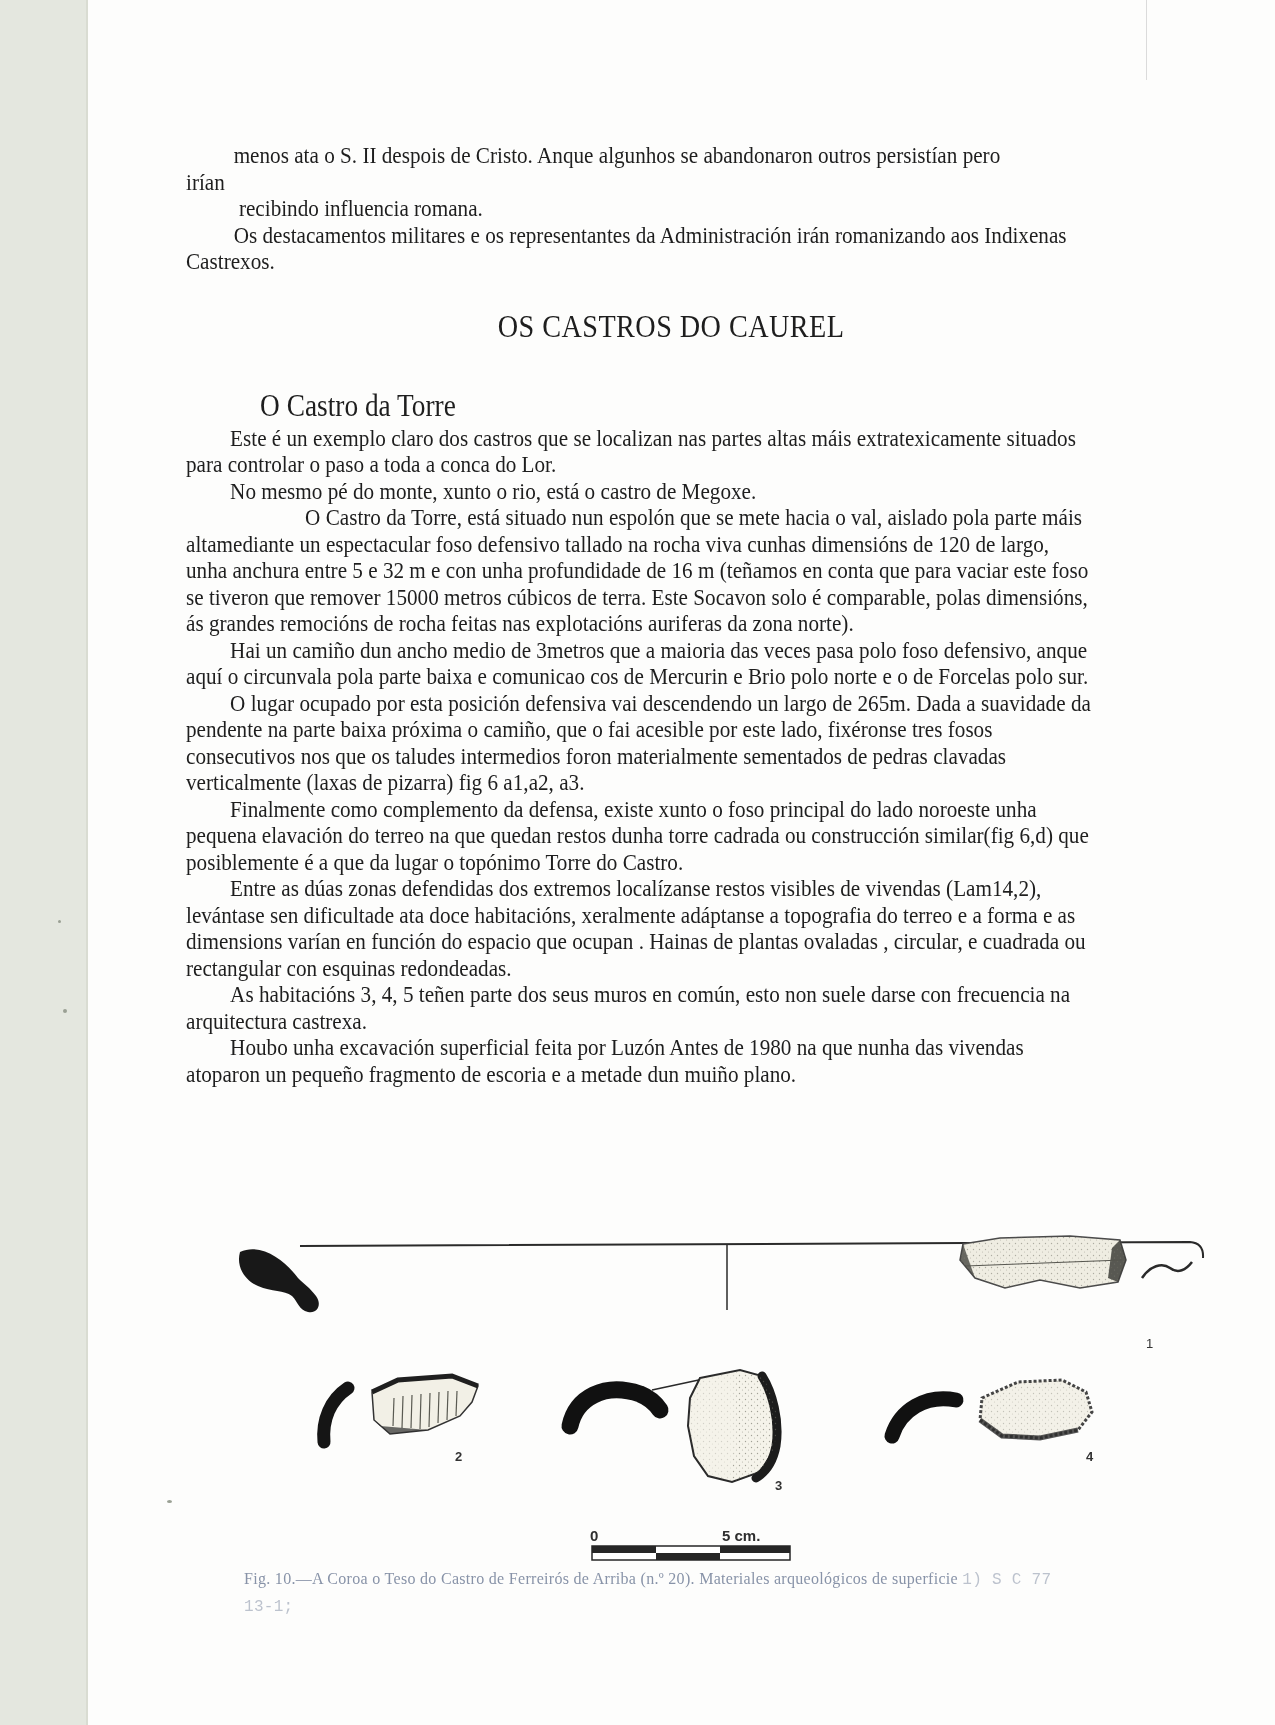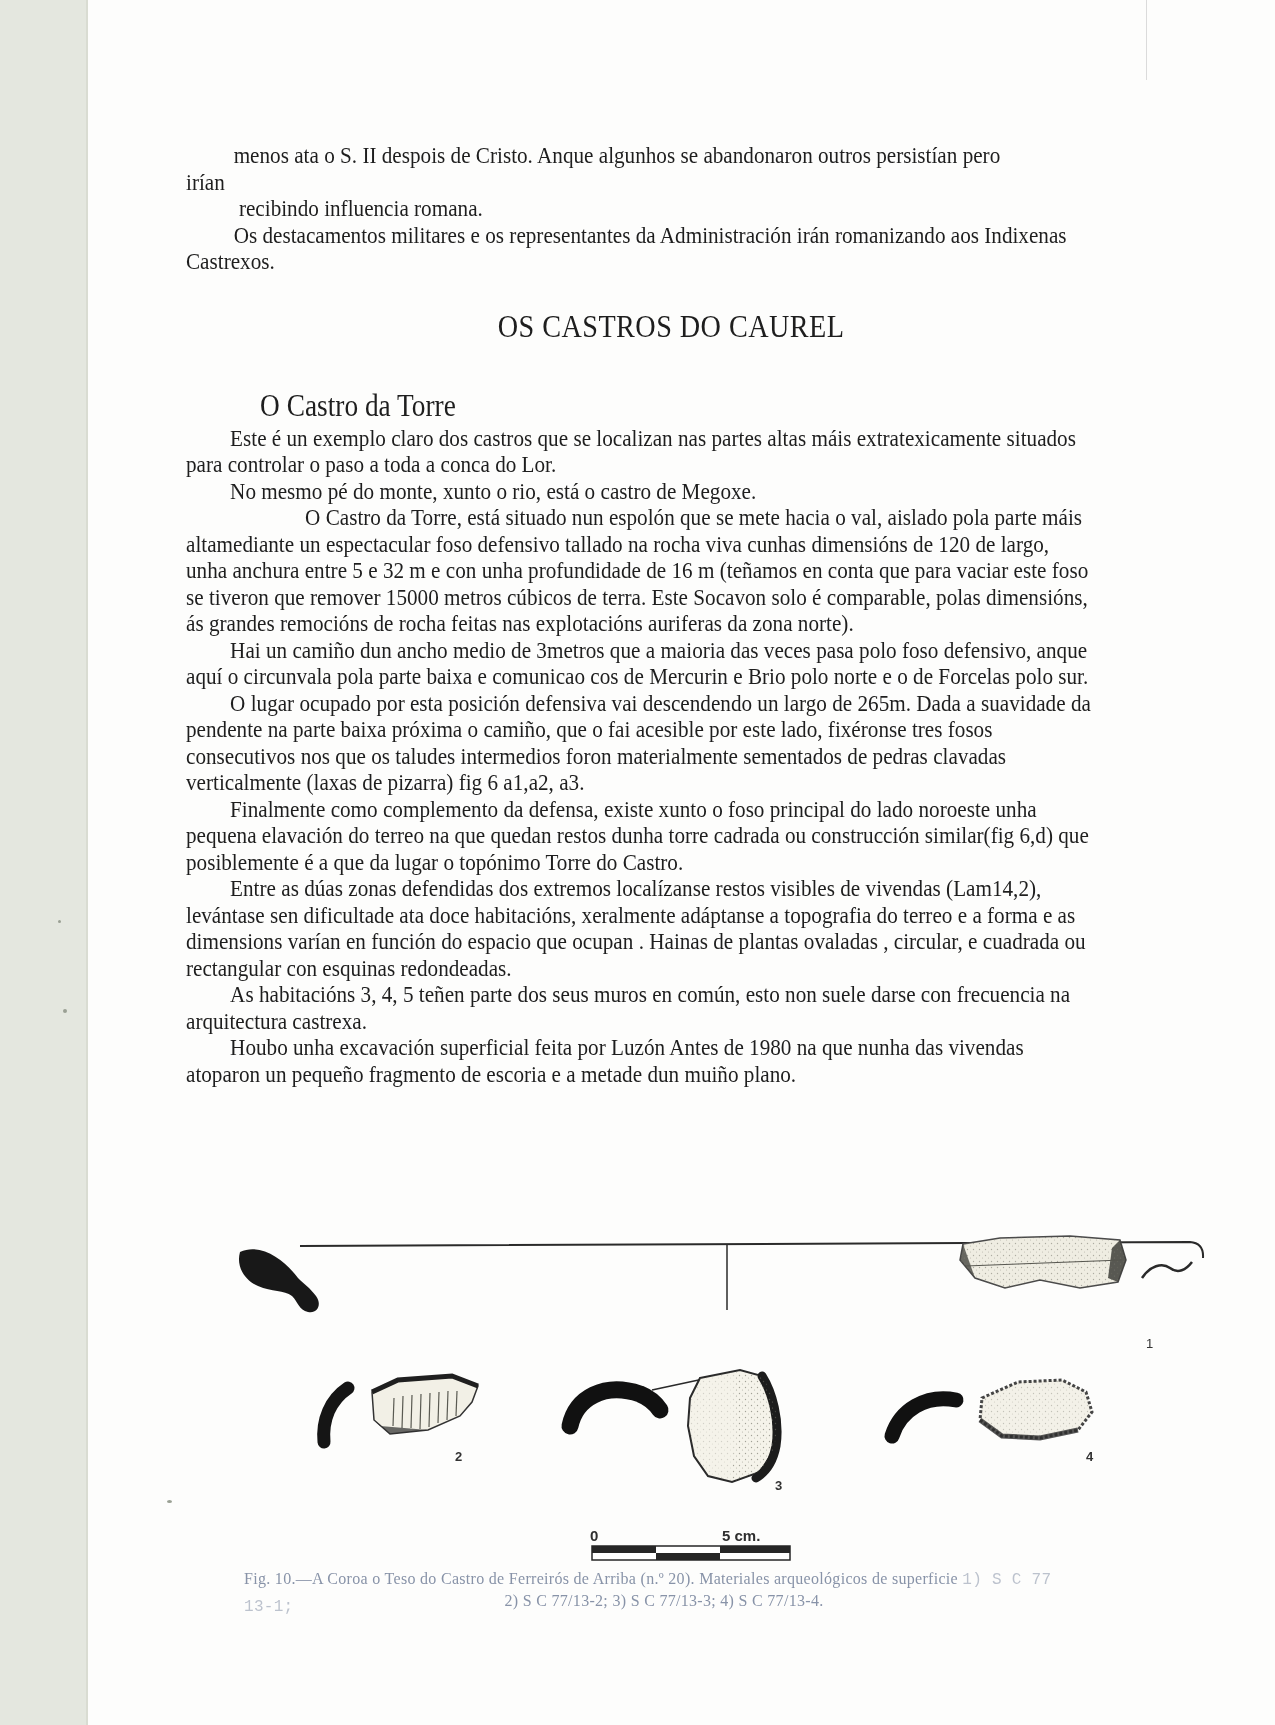--- a/index.html
+++ b/index.html
@@ -125,14 +125,13 @@
       <rect x="656" y="323" width="64" height="7" fill="#262626"></rect>
       <rect x="720" y="323" width="70" height="7" fill="#ffffff"></rect>
       <rect x="592" y="316" width="198" height="14" fill="none" stroke="#262626" stroke-width="1.5"></rect>
     </g>
   </svg>
 
   <div class="caption">
     <span>Fig. 10.—A Coroa o Teso do Castro de Ferreirós de Arriba (n.º 20). Materiales arqueológicos de superficie</span>
     <span class="faded">1) S C 77 13-1;</span>
   </div>
-  <div class="caption-l2">2) S C 77/13-2; 3) S C 77/13-3; 4) S C 77/13-4.</div>
 </div>
 
 </body></html>

